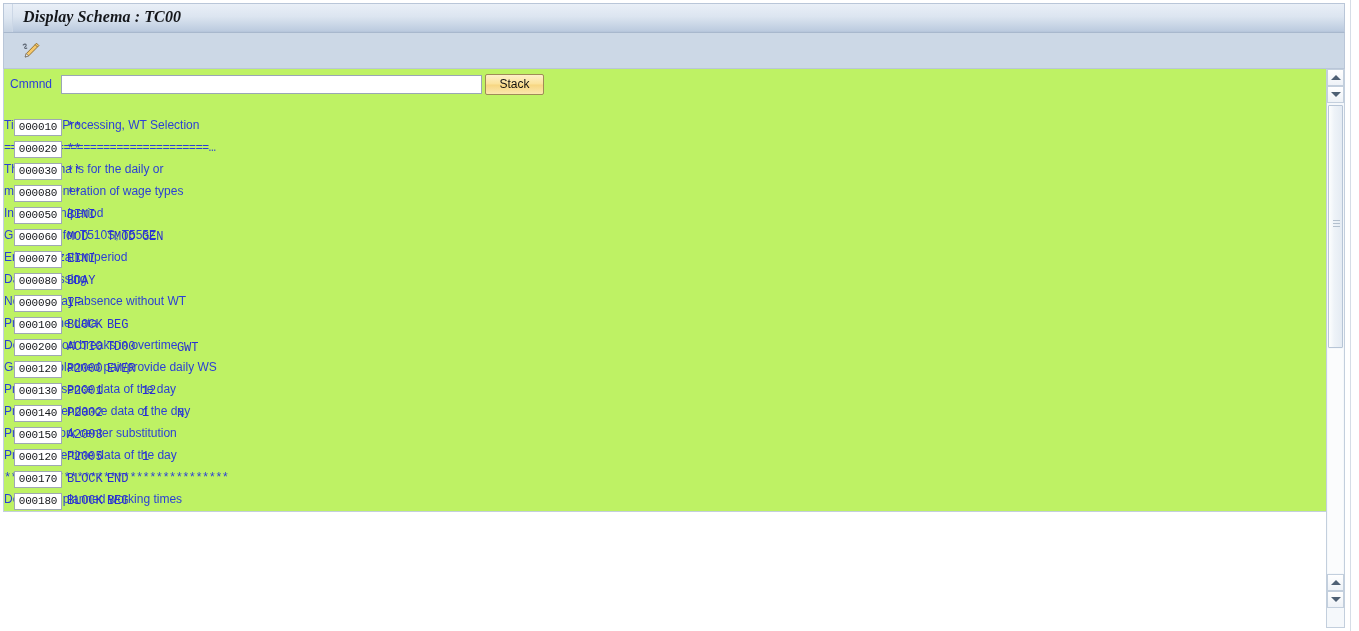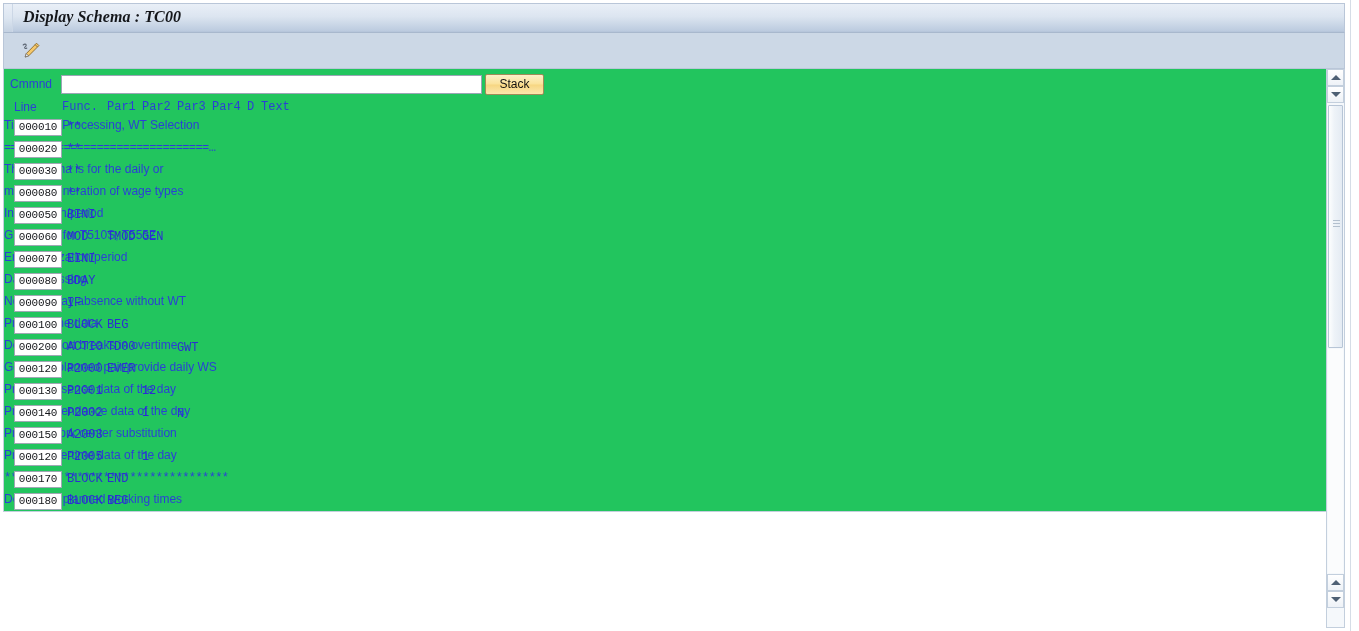--- a/index.html
+++ b/index.html
@@ -45,21 +45,21 @@
   .watermark{
     position:absolute;left:252px;top:38px;
     font-family:"Liberation Serif", serif;
     font-weight:bold;font-size:22px;color:#e8b887;
     letter-spacing:.2px;white-space:nowrap;pointer-events:none;
   }
 
   
   .panel{
     position:absolute;left:3px;top:69px;width:1342px;height:443px;
-    background:#22c55e;
+    background:#bef264;
     border:1px solid #c3cfdd;border-top:none;box-sizing:border-box;
     overflow:hidden;
     padding-left:32px;
   }
 
   
   .cmdrow{position:absolute;left:0;top:0;width:100%;height:30px;}
   .cmdlabel{
     position:absolute;left:6px;top:8px;font-size:12px;color:#2b3fd6;
     font-family:"Liberation Sans", sans-serif;white-space:nowrap;
@@ -183,30 +183,20 @@
   </div>
 
   <div class="panel">
 
     <div class="cmdrow">
       <div class="cmdlabel">Cmmnd</div>
       <input class="cmdinput" type="text" placeholder="" style="">
       <button class="stackbtn">Stack</button>
     </div>
 
-    <div class="gridhead">
-      <span class="h-line">Line</span>
-      <span class="h-func">Func.</span>
-      <span class="h-par1">Par1</span>
-      <span class="h-par2">Par2</span>
-      <span class="h-par3">Par3</span>
-      <span class="h-par4">Par4</span>
-      <span class="h-d">D</span>
-      <span class="h-text">Text</span>
-    </div>
 
     <div class="rows" id="rows">
         <div class="row"><span class="lnbox">000010</span><span class="cell c-func">**</span><span class="cell c-par1"></span><span class="cell c-par2"></span><span class="cell c-par3"></span><span class="cell c-par4"></span><span class="cell c-d"></span><span class="c-text">Time Data Processing, WT Selection</span></div>
         <div class="row"><span class="lnbox">000020</span><span class="cell c-func">**</span><span class="cell c-par1"></span><span class="cell c-par2"></span><span class="cell c-par3"></span><span class="cell c-par4"></span><span class="cell c-d"></span><span class="c-text mono">===============================…</span></div>
         <div class="row"><span class="lnbox">000030</span><span class="cell c-func">**</span><span class="cell c-par1"></span><span class="cell c-par2"></span><span class="cell c-par3"></span><span class="cell c-par4"></span><span class="cell c-d"></span><span class="c-text">This schema is for the daily or</span></div>
         <div class="row"><span class="lnbox">000080</span><span class="cell c-func">**</span><span class="cell c-par1"></span><span class="cell c-par2"></span><span class="cell c-par3"></span><span class="cell c-par4"></span><span class="cell c-d"></span><span class="c-text">monthly generation of wage types</span></div>
         <div class="row"><span class="lnbox">000050</span><span class="cell c-func">BINI</span><span class="cell c-par1"></span><span class="cell c-par2"></span><span class="cell c-par3"></span><span class="cell c-par4"></span><span class="cell c-d"></span><span class="c-text">Initialization/period</span></div>
         <div class="row"><span class="lnbox">000060</span><span class="cell c-func">MOD</span><span class="cell c-par1">TMOD</span><span class="cell c-par2">GEN</span><span class="cell c-par3"></span><span class="cell c-par4"></span><span class="cell c-d"></span><span class="c-text">Groupings for T510S, T555Z</span></div>
         <div class="row"><span class="lnbox">000070</span><span class="cell c-func">EINI</span><span class="cell c-par1"></span><span class="cell c-par2"></span><span class="cell c-par3"></span><span class="cell c-par4"></span><span class="cell c-d"></span><span class="c-text">End initialization/period</span></div>
         <div class="row"><span class="lnbox">000080</span><span class="cell c-func">BDAY</span><span class="cell c-par1"></span><span class="cell c-par2"></span><span class="cell c-par3"></span><span class="cell c-par4"></span><span class="cell c-d"></span><span class="c-text">Day processing</span></div>

